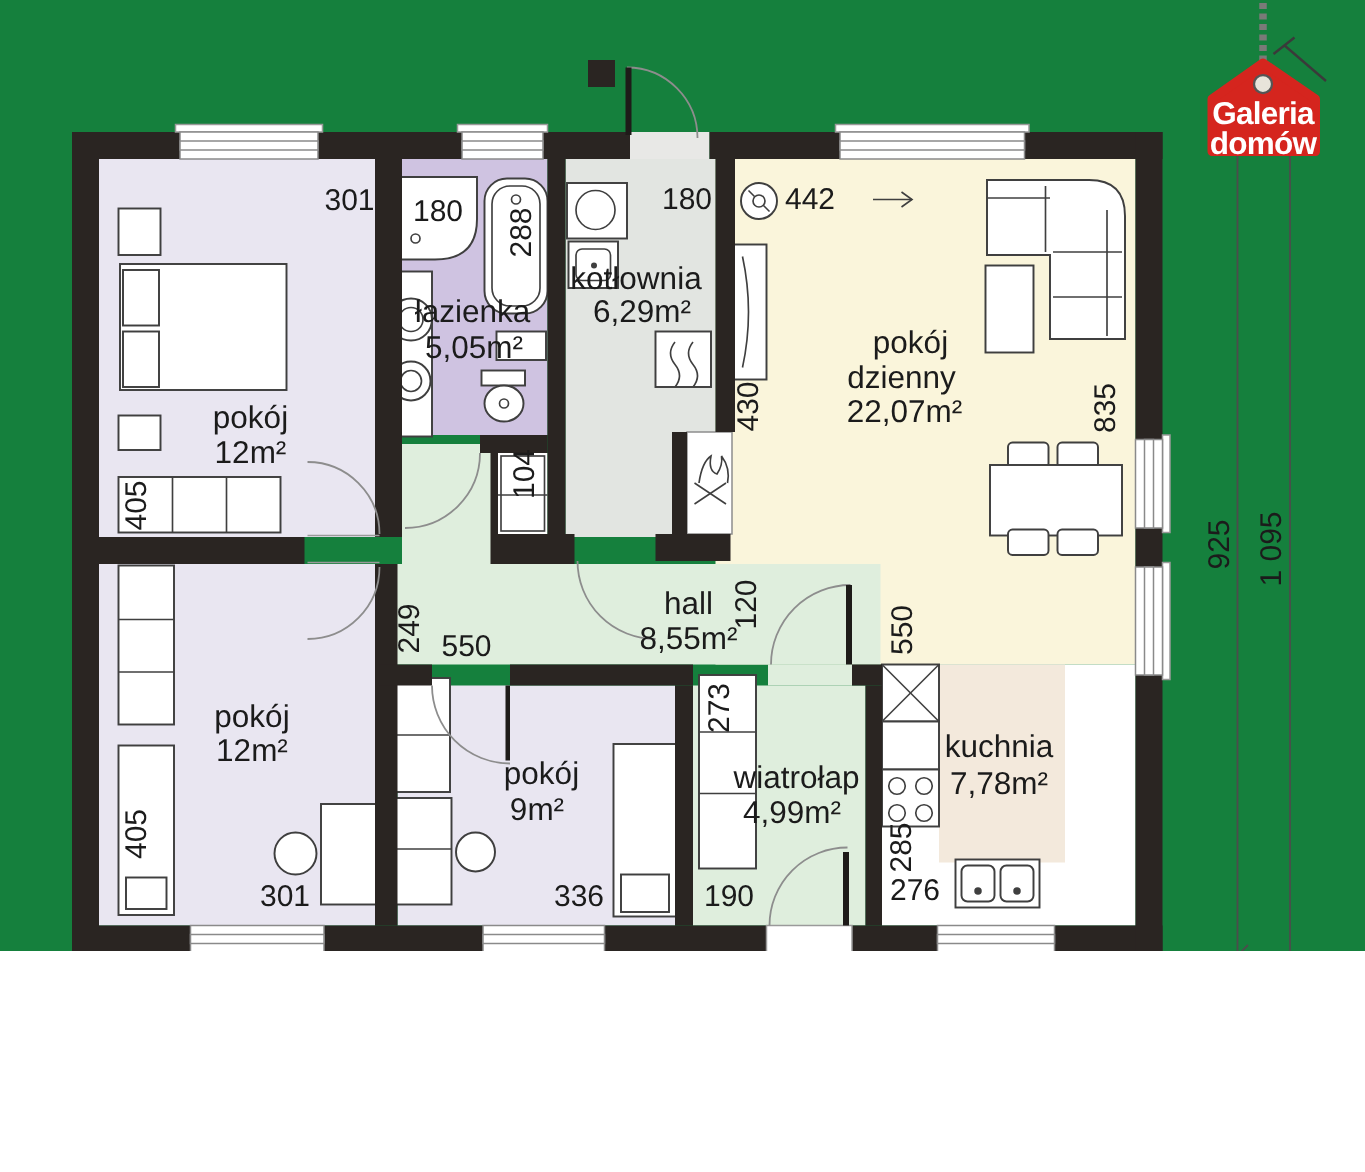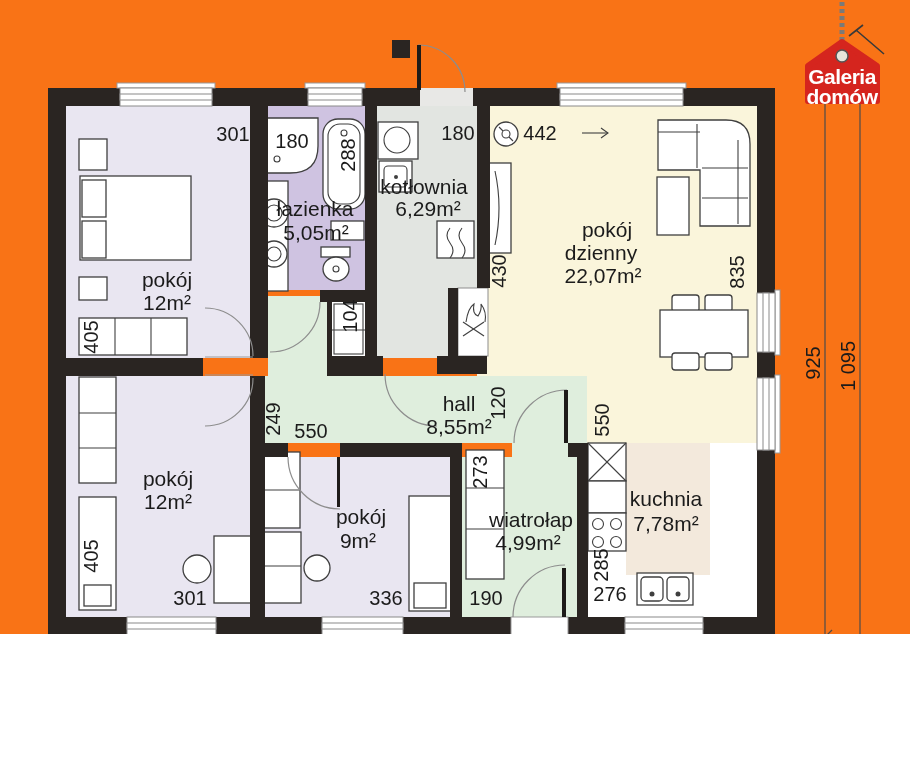--- a/index.html
+++ b/index.html
@@ -1,16 +1,16 @@
 <!DOCTYPE html>
 <html style="--wall: #2a2522; --bedroom: #e9e6f1; --bathroom: #cfc3e1; --boiler_room: #e2e5e1; --living_room: #faf5db; --hall: #dfeedd; --kitchen_counter: #f3e9dc; --logo_red: #d5251e;"><head>
 <meta charset="utf-8">
 <style>
   html,body{margin:0;padding:0;background:#fff;}
-  .stage{position:relative;width:910px;height:634px;background:#f97316;overflow:hidden;
+  .stage{position:relative;width:910px;height:634px;background:#15803d;overflow:hidden;
          font-family:"Liberation Sans", sans-serif;text-align:center;}
   svg{display:block;}
   .wall{fill:var(--wall,#2a2522);}
   .f-bedroom{fill:var(--bedroom,#e9e6f1);}
   .f-bathroom{fill:var(--bathroom,#cfc3e1);}
   .f-boiler{fill:var(--boiler_room,#e2e5e1);}
   .f-living{fill:var(--living_room,#faf5db);}
   .f-hall{fill:var(--hall,#dfeedd);}
   .f-kcounter{fill:var(--kitchen_counter,#f3e9dc);}
   .f-white{fill:#ffffff;}

